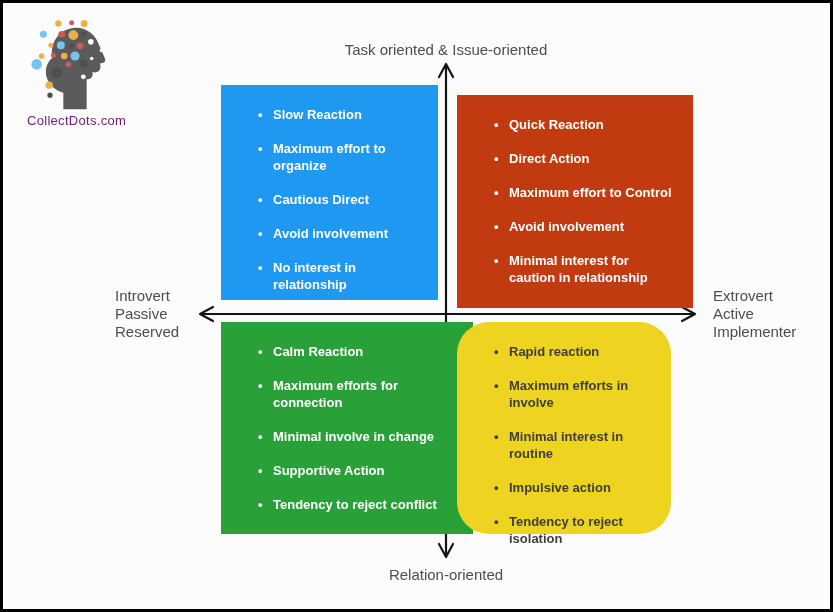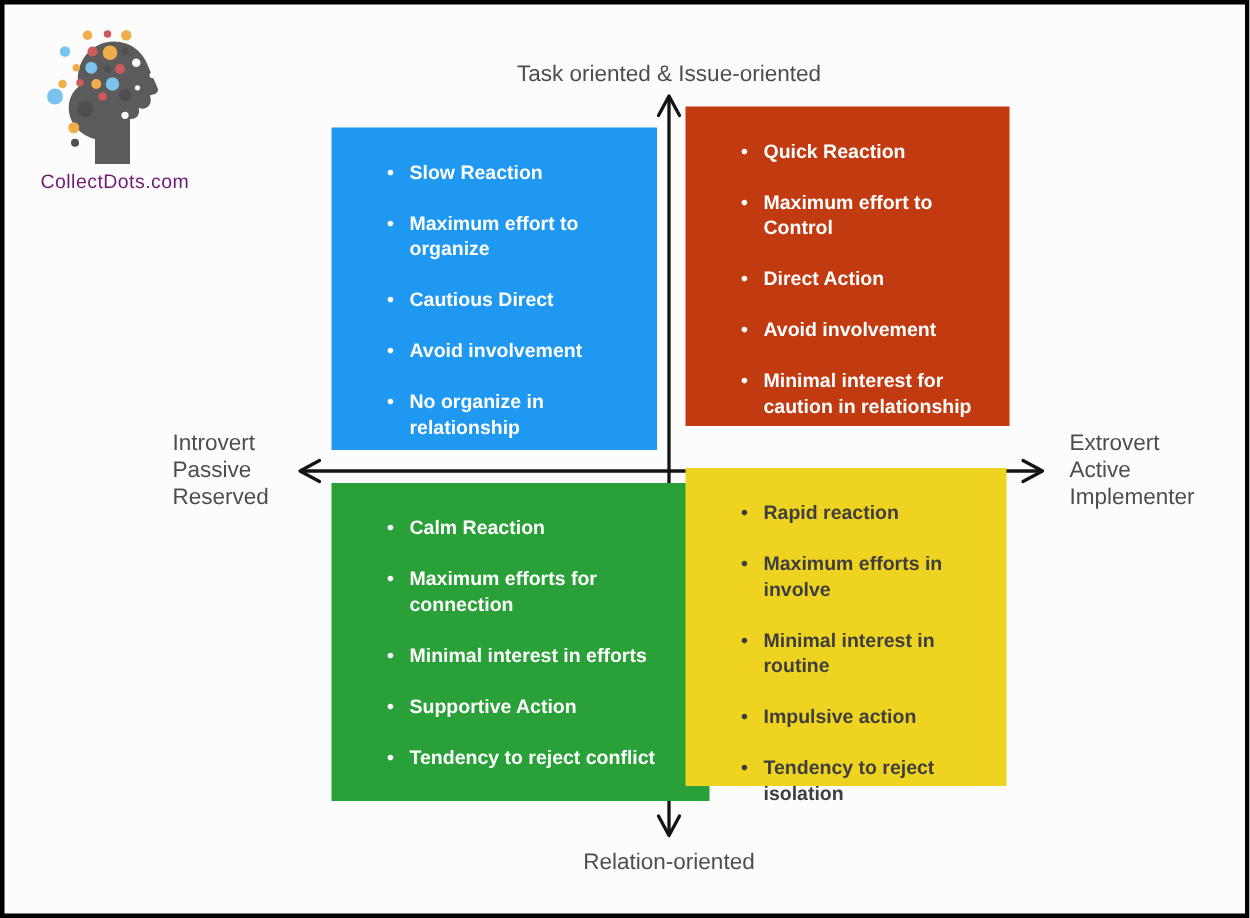--- a/index.html
+++ b/index.html
@@ -28,23 +28,23 @@
   .axis-label-bottom{ left:0; width:886px; top:563px; text-align:center; }
   .axis-label-left  { left:112px; top:284px; }
   .axis-label-right { left:710px; top:284px; }
 
   
   .axes-svg { position:absolute; left:0; top:0; width:833px; height:612px; pointer-events:none; }
 
   
   .quadrant { position:absolute; padding:21px 8px 10px 36px; }
   .q-top-left     { left:218px; top:82px;  width:217px; height:215px; }
-  .q-top-right    { left:454px; top:68px;  width:216px; height:213px; }
+  .q-top-right    { left:454px; top:92px;  width:236px; height:213px; }
   .q-bottom-left  { left:218px; top:319px; width:252px; height:212px; }
-  .q-bottom-right { left:454px; top:309px; width:214px; height:212px; }
+  .q-bottom-right { left:454px; top:319px; width:214px; height:212px;border-radius:32px; }
 
   .quadrant ul { list-style:none; }
   .quadrant li {
     position:relative;
     padding-left:16px;
     margin-bottom:17px;
     font-size:13px; font-weight:bold; line-height:17px;
     white-space:pre-line;
   }
   .quadrant li::before {
@@ -129,41 +129,41 @@
     <div>Implementer</div>
   </div>
 
   <div class="quadrant q-top-left" style="background: rgb(30, 152, 240); color: rgb(255, 255, 255);">
     <ul>
       <li>Slow Reaction</li>
       <li>Maximum effort to
 organize</li>
       <li>Cautious Direct</li>
       <li>Avoid involvement</li>
-      <li>No organize in relationship</li>
+      <li>No interest in relationship</li>
     </ul>
   </div>
 
   <div class="quadrant q-top-right" style="background: rgb(193, 58, 16); color: rgb(255, 255, 255);">
     <ul>
       <li>Quick Reaction</li>
+      <li>Direct Action</li>
       <li>Maximum effort to Control</li>
-      <li>Direct Action</li>
       <li>Avoid involvement</li>
       <li>Minimal interest for
 caution in relationship</li>
     </ul>
   </div>
 
   <div class="quadrant q-bottom-left" style="background: rgb(41, 161, 56); color: rgb(255, 255, 255);">
     <ul>
       <li>Calm Reaction</li>
       <li>Maximum efforts for
 connection</li>
-      <li>Minimal interest in efforts</li>
+      <li>Minimal involve in change</li>
       <li>Supportive Action</li>
       <li>Tendency to reject conflict</li>
     </ul>
   </div>
 
   <div class="quadrant q-bottom-right" style="background: rgb(238, 211, 32); color: rgb(62, 62, 62);">
     <ul>
       <li>Rapid reaction</li>
       <li>Maximum efforts in
 involve</li>

